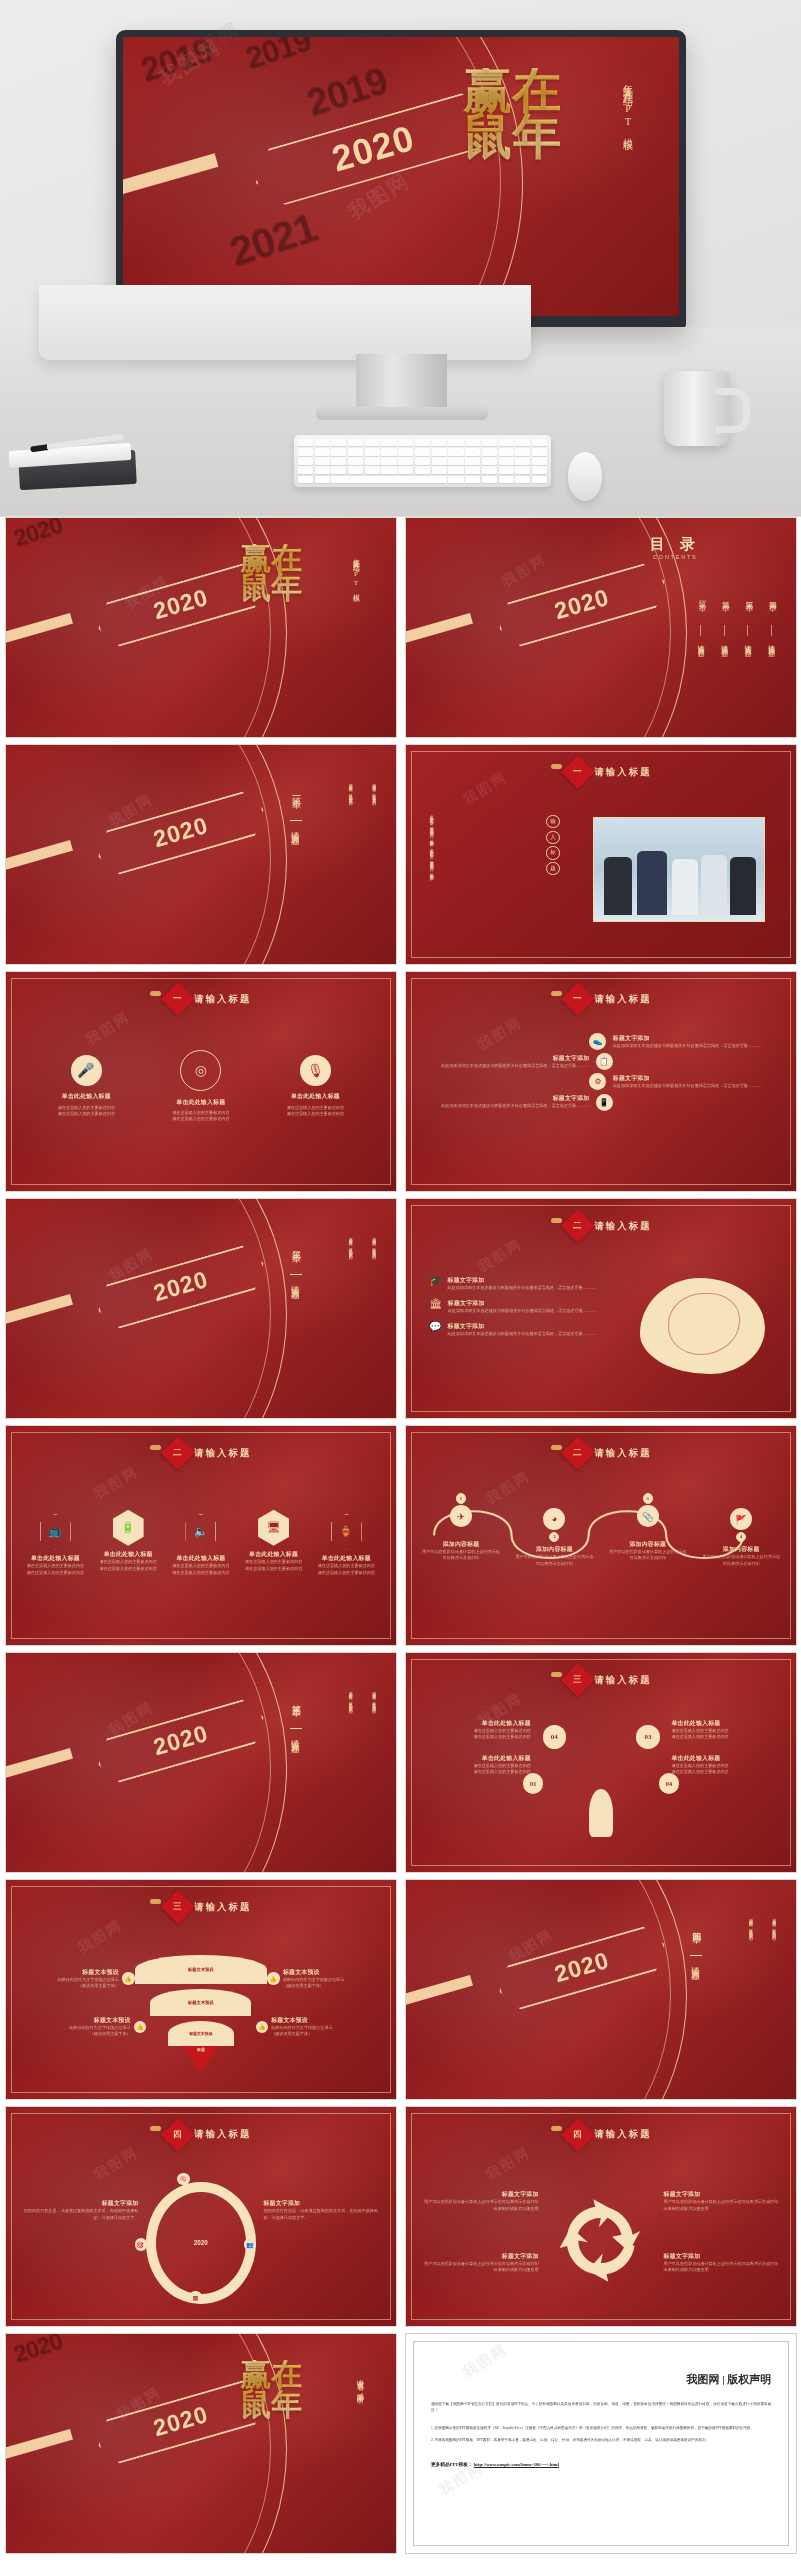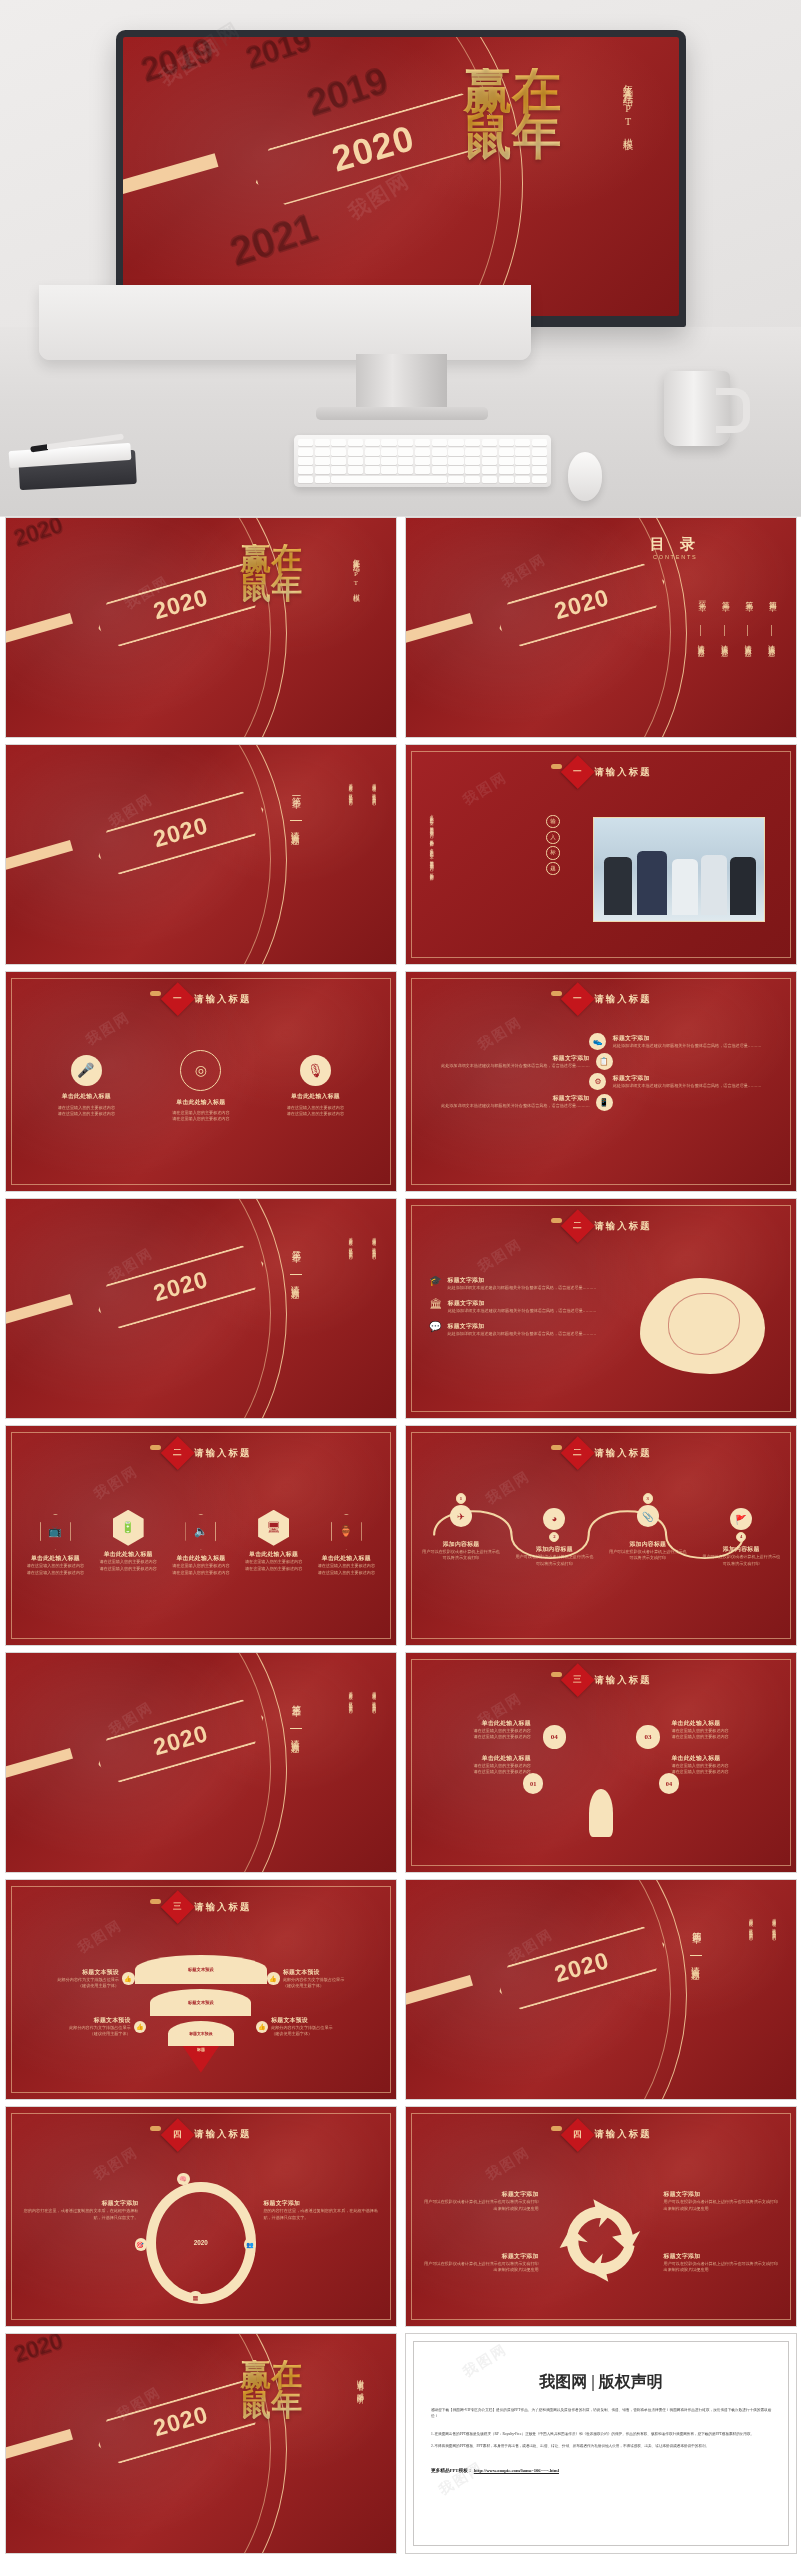--- a/index.html
+++ b/index.html
@@ -114,21 +114,21 @@
           position:relative; overflow:hidden; border:1.6px solid #f0d8ae; }
   .p-person{ position:absolute; bottom:6%; border-radius:5.5px 5.5px 0 0; }
 
   .brain{ background:#f7e3bb; border-radius:48% 52% 44% 56% / 58% 52% 48% 42%; position:relative;}
   .brain:after{ content:""; position:absolute; left:22%; top:16%; width:56%; height:62%;
                 border:1.6px solid rgba(164,32,37,.45); border-radius:50% 42% 55% 45%; }
 
   
   .white-slide{ background:#fff; border:0.8px solid #cfcdcc; }
   .ws-inner{ position:absolute; inset:7px; border:0.8px solid #c9c7c6; padding:12.5px 17px; }
-  .ws-title{ text-align:center; font-size:16px; font-weight:700; color:#2b2b2b; margin:17px 0 14px; }
+  .ws-title{ text-align:right; font-size:11px; font-weight:700; color:#2b2b2b; margin:17px 0 14px; }
   .ws-p{ font-size:3.6px; color:#3a3a3a; line-height:1.85; margin-bottom:5.5px; text-align:justify; }
   .ws-link{ font-size:4.7px; font-weight:700; color:#1a1a1a; margin-top:17px; }
   .ws-link u{ color:#222; }
 
   .wm{ position:absolute; color:rgba(255,255,255,.085); font-size:20.4px; font-weight:700;
        transform:rotate(-32deg); pointer-events:none; letter-spacing:2.3px;
        font-family:"Liberation Serif",serif; }
 </style>
 </head>
 <body>

